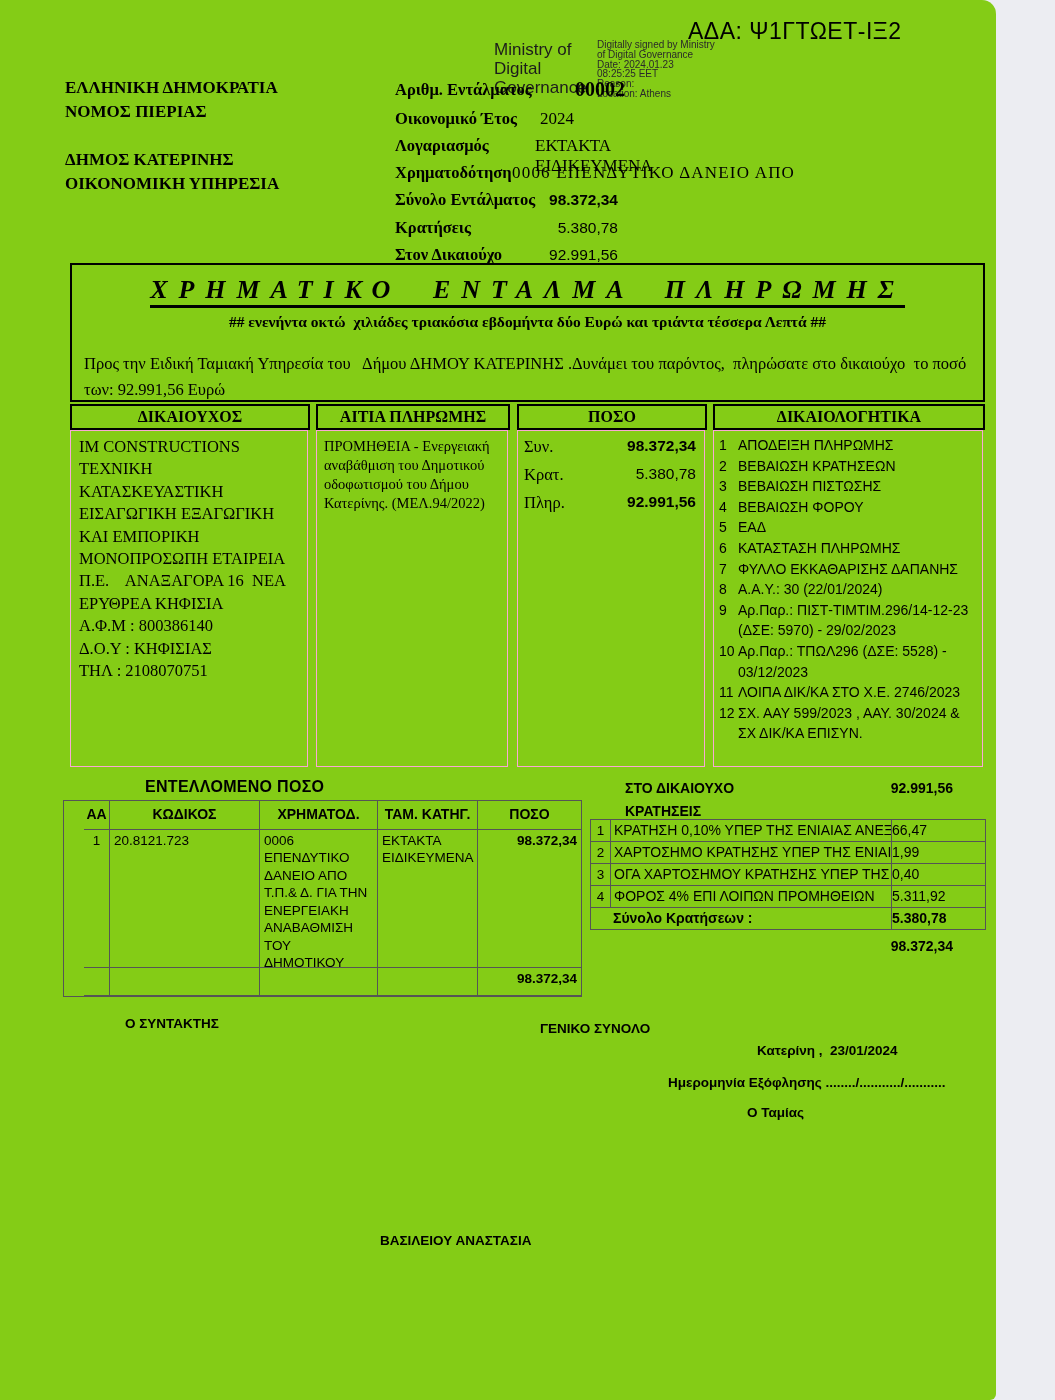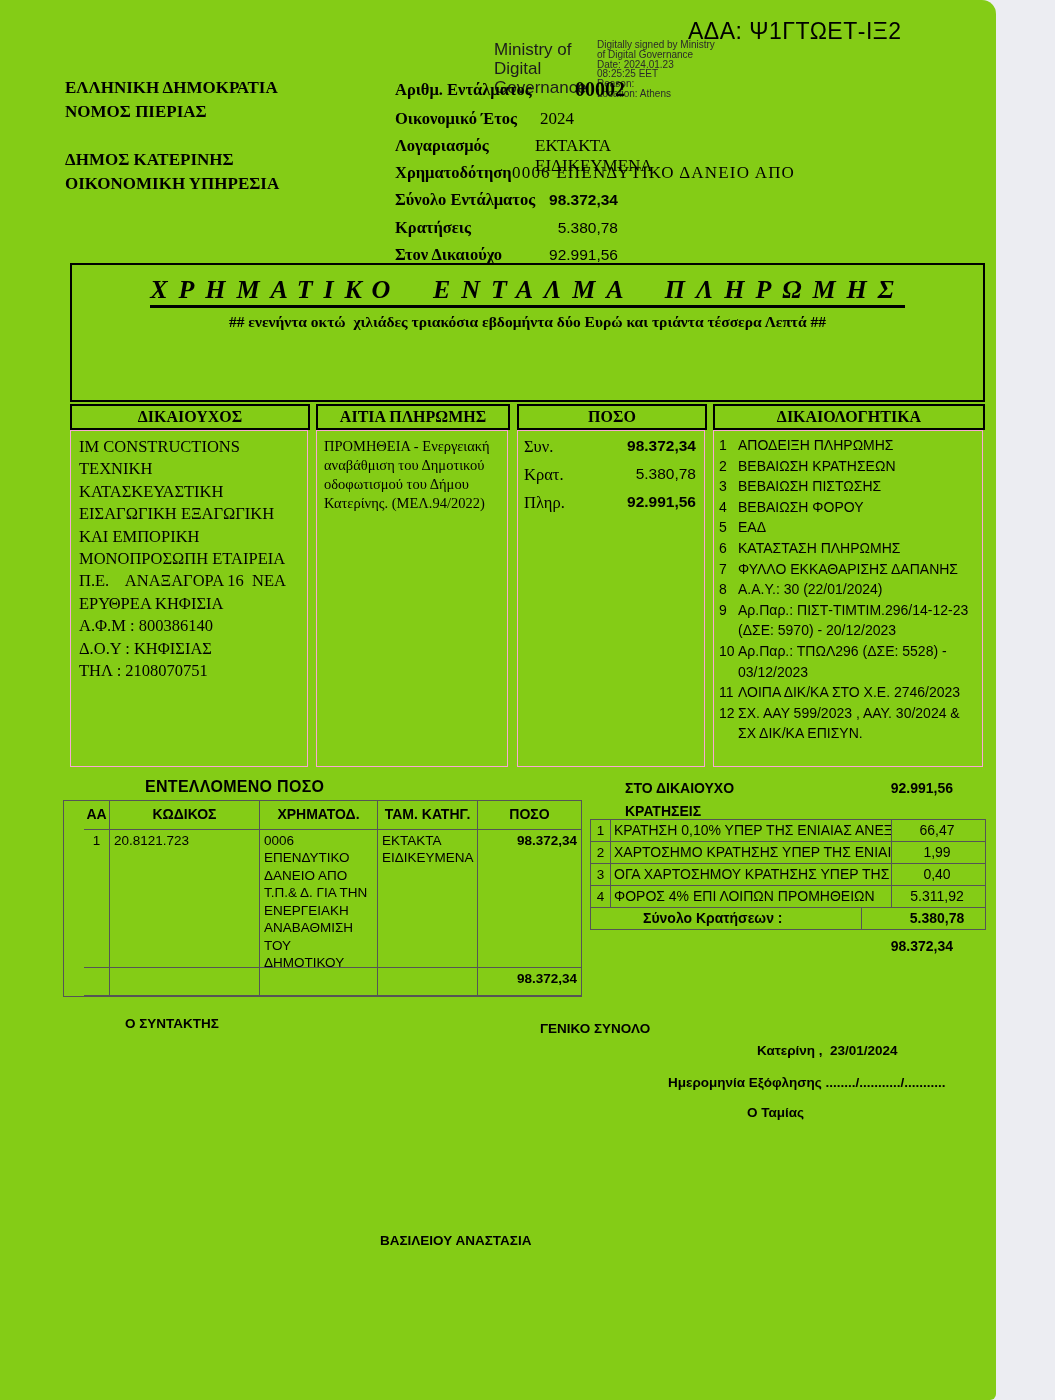--- a/index.html
+++ b/index.html
@@ -84,26 +84,26 @@
   .c5{flex:1;text-align:right;}
   .cth{font-weight:bold;text-align:center;font-size:14px;padding:5px 2px;}
   .ct-bodyrow .ctc{height:138px;}
   .ct-totalrow .ctc{height:28px;}
 
   
   .sum-lbl{font-size:14px;font-weight:bold;}
   .sum-val{font-size:14px;font-weight:bold;text-align:right;}
   .dtable{left:590px;top:819px;width:396px;border:1px solid #555;box-sizing:border-box;}
   .dtr{display:flex;border-bottom:1px solid #555;}
-  .dtr:last-child{border-bottom:none;gap:30px;}
+  .dtr:last-child{border-bottom:none;}
   .dn2{width:19px;flex:0 0 19px;border-right:1px solid #555;text-align:center;
        font-size:13.5px;line-height:21px;}
   .dl2{flex:1;font-size:14px;line-height:21px;padding-left:3px;white-space:nowrap;
        overflow:hidden;border-right:1px solid #555;}
-  .da2{width:90px;flex:0 0 90px;text-align:center;font-size:14px;line-height:21px;padding-right:3px;}
+  .da2{width:90px;flex:0 0 90px;text-align:left;font-size:14px;line-height:21px;padding-right:3px;}
   .dt-total .dl2{font-weight:bold;}
   .dt-total .da2{font-weight:bold;}
 
   
   .f-item{font-size:13.5px;font-weight:bold;text-align:right;}
   .director{left:340px;top:1125px;width:250px;text-align:center;line-height:19px;
             font-size:13.5px;font-weight:bold;}
 </style>
 </head>
 <body>
@@ -162,20 +162,21 @@
   <div class="abs frow" style="top:245px;">
     <span class="lbl">Στον Δικαιούχο</span>
     <span class="amt-col">92.991,56</span>
   </div>
 
   <div class="abs order-box">
     <div class="ot">
       <span>ΧΡΗΜΑΤΙΚΟ ΕΝΤΑΛΜΑ ΠΛΗΡΩΜΗΣ</span>
     </div>
     <div class="osub pre">## ενενήντα οκτώ  χιλιάδες τριακόσια εβδομήντα δύο Ευρώ και τριάντα τέσσερα Λεπτά ##</div>
+    <div class="oinstr pre">Προς την Ειδική Ταμιακή Υπηρεσία του   Δήμου ΔΗΜΟΥ ΚΑΤΕΡΙΝΗΣ .Δυνάμει του παρόντος,  πληρώσατε στο δικαιούχο  το ποσό των: 92.991,56 Ευρώ</div>
   </div>
 
   <div class="abs chead colA">ΔΙΚΑΙΟΥΧΟΣ</div>
   <div class="abs chead colB">ΑΙΤΙΑ ΠΛΗΡΩΜΗΣ</div>
   <div class="abs chead colC">ΠΟΣΟ</div>
   <div class="abs chead colD">ΔΙΚΑΙΟΛΟΓΗΤΙΚΑ</div>
 
   <div class="abs cbody colA">
     <div class="ben-lines">
       <div class="pre">IM CONSTRUCTIONS</div>
@@ -240,21 +241,21 @@
       <div class="doc">
           <span class="dn">7</span>
           <span class="dt">ΦΥΛΛΟ ΕΚΚΑΘΑΡΙΣΗΣ ΔΑΠΑΝΗΣ</span>
         </div>
       <div class="doc">
           <span class="dn">8</span>
           <span class="dt">Α.Α.Υ.: 30 (22/01/2024)</span>
         </div>
       <div class="doc">
           <span class="dn">9</span>
-          <span class="dt">Αρ.Παρ.: ΠΙΣΤ-ΤΙΜΤΙΜ.296/14-12-23 (ΔΣΕ: 5970) - 20/12/2023</span>
+          <span class="dt">Αρ.Παρ.: ΠΙΣΤ-ΤΙΜΤΙΜ.296/14-12-23 (ΔΣΕ: 5970) - 29/02/2023</span>
         </div>
       <div class="doc">
           <span class="dn">10</span>
           <span class="dt">Αρ.Παρ.: ΤΠΩΛ296 (ΔΣΕ: 5528) - 03/12/2023</span>
         </div>
       <div class="doc">
           <span class="dn">11</span>
           <span class="dt">ΛΟΙΠΑ ΔΙΚ/ΚΑ ΣΤΟ Χ.Ε. 2746/2023</span>
         </div>
       <div class="doc">

